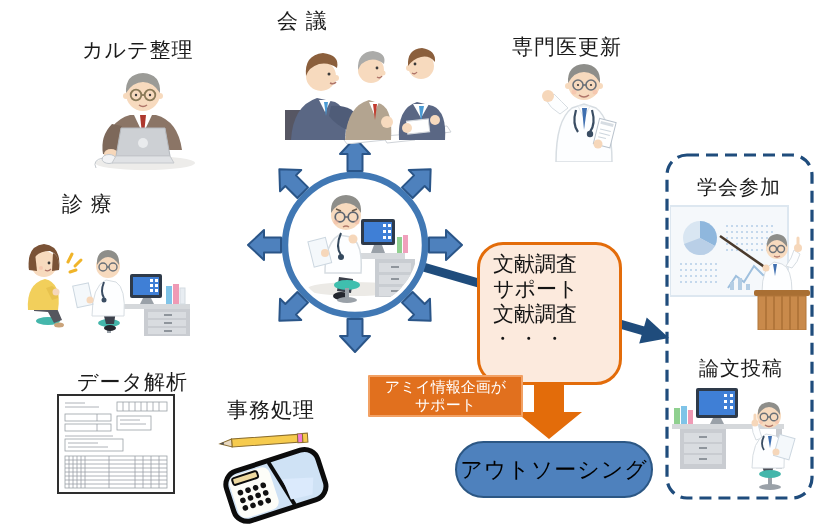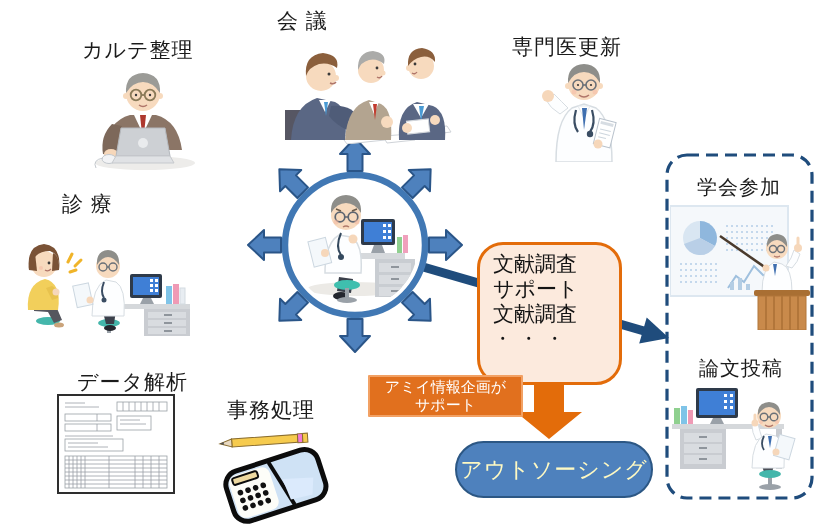--- a/index.html
+++ b/index.html
@@ -13,21 +13,21 @@
   .task-box{position:absolute;z-index:2;left:477px;top:242px;width:145px;height:143px;
             background:#FCEADD;border:3px solid #E36C0A;border-radius:26px;box-sizing:border-box;
             padding:6px 0 0 13px;color:#141414;font-size:21px;line-height:25px;}
   .task-box .dots{letter-spacing:7px;font-size:19px;}
   .support-label{position:absolute;z-index:2;left:368px;top:375px;width:155px;height:42px;
             background:#E1701E;border:2px solid #F2A164;border-radius:1px;box-sizing:border-box;
             color:#ffffff;font-size:15px;line-height:18px;text-align:center;
             display:flex;flex-direction:column;justify-content:center;}
   .outsourcing{position:absolute;z-index:2;left:455px;top:441px;width:198px;height:57px;
             background:#4E81BD;border:2px solid #2C5784;border-radius:29px;box-sizing:border-box;
-            color:#fef9c3;font-size:22px;letter-spacing:1px;
+            color:#000000;font-size:22px;letter-spacing:1px;
             display:flex;align-items:center;justify-content:center;}
 </style>
 </head>
 <body>
 
 <div class="canvas">
 
   <svg class="layer decor" viewBox="0 0 840 529">
 
     <rect x="667" y="155" width="145" height="343" rx="20" fill="none" stroke="#1F4C7C" stroke-width="3.2" stroke-dasharray="12 7"></rect>

